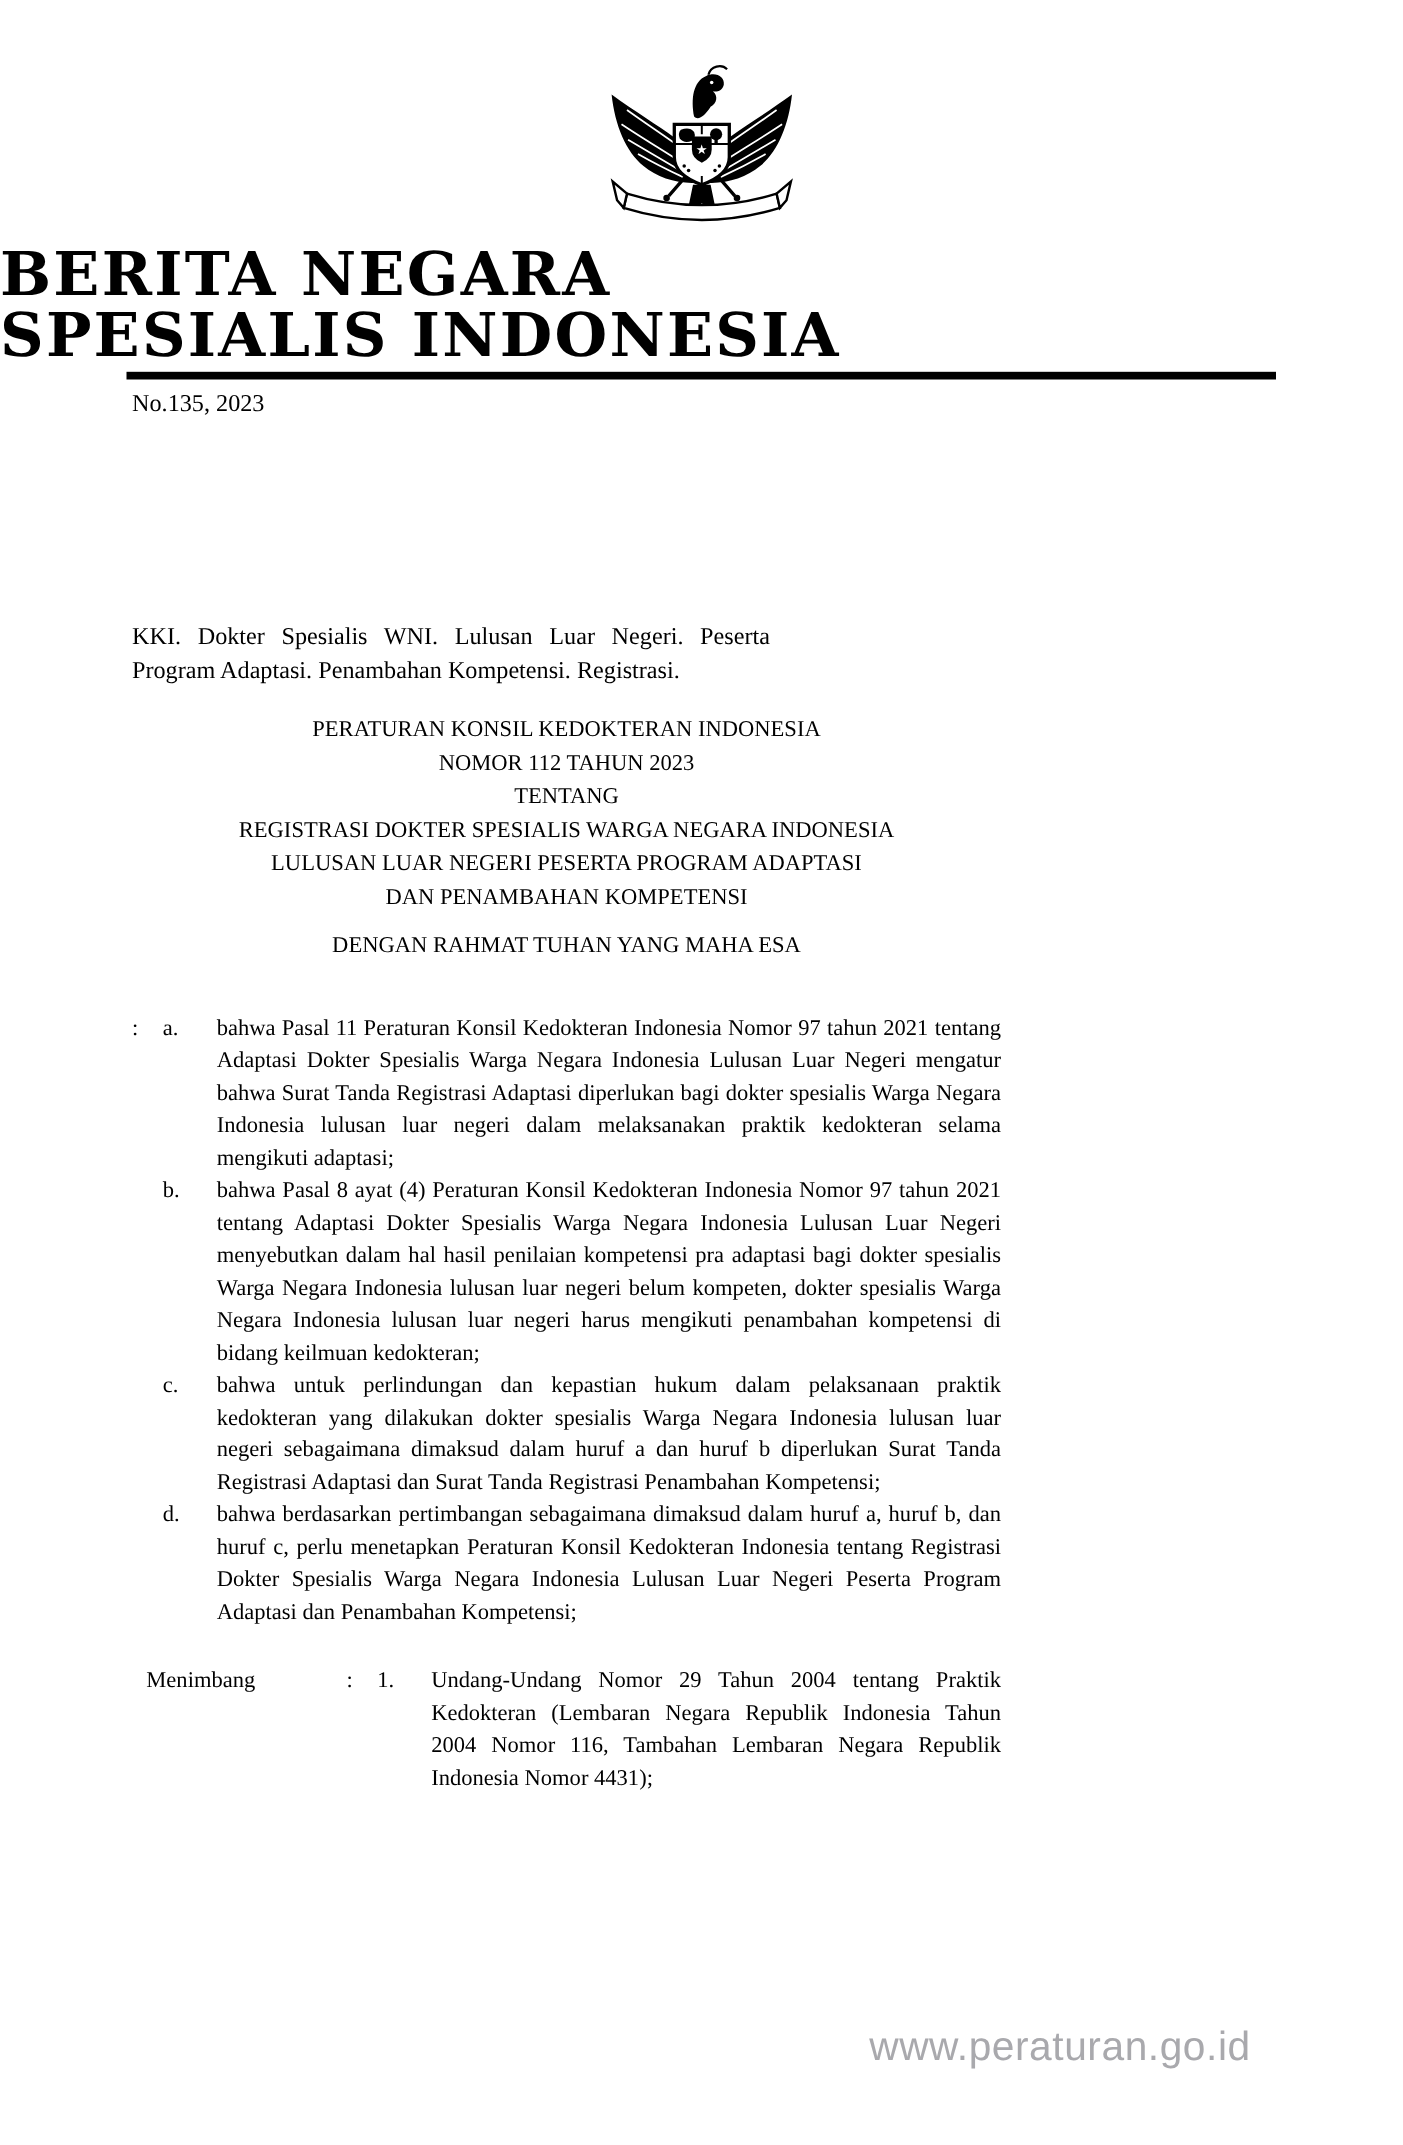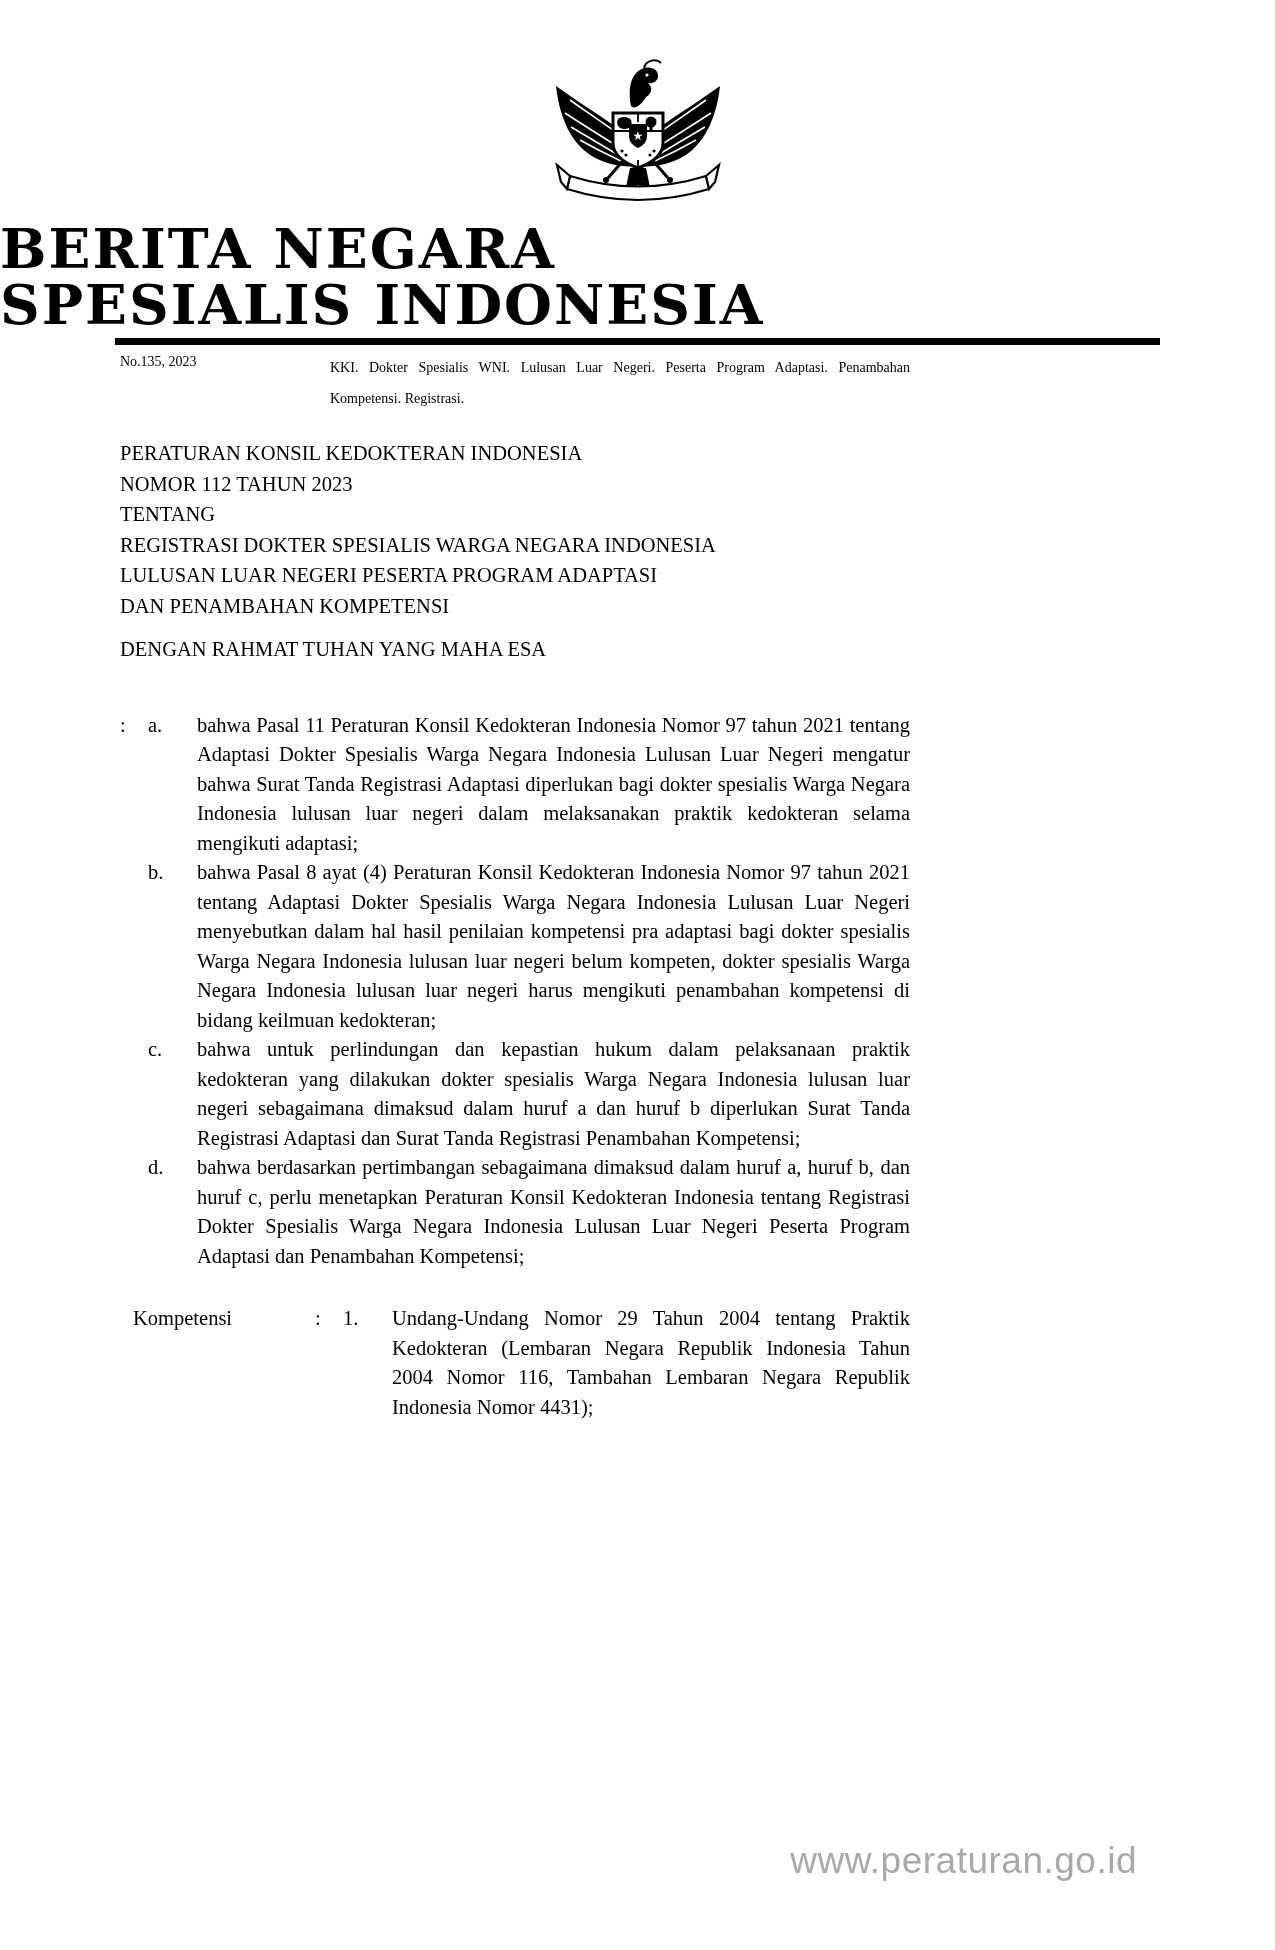--- a/index.html
+++ b/index.html
@@ -23,26 +23,27 @@
     font-weight:bold;
     font-size:55px;
     line-height:56px;
     letter-spacing:2px;
   }
   .rule { height:7px; background:#000; margin:5px 115px 0 115px; }
 
   .abstract {
     display:flex;
     margin:7px 365px 0 120px;
-    font-size:14px;
+    font-size:22px;
+    flex-direction:column;
   }
   .abstract-no { flex:0 0 210px; padding-top:2px; }
   .abstract-subjects { width:580px; text-align:justify; line-height:31px; }
 
-  .center-col { margin-left:120px; margin-right:365px; text-align:left; }
+  .center-col { margin-left:120px; margin-right:365px; text-align:center; }
   .doc-title { margin-top:24px; font-size:20.5px; line-height:30.5px; }
   .invocation { margin-top:13px; font-size:20.5px; line-height:30.5px; }
   .official   { margin-top:31px; font-size:20.5px; line-height:30.5px; }
 
   .clauses {
     display:flex;
     margin:0 365px 0 120px;
     font-size:20.5px;
     line-height:29.5px;
   }
@@ -141,21 +142,21 @@
         <div class="item-text">bahwa untuk perlindungan dan kepastian hukum dalam pelaksanaan praktik kedokteran yang dilakukan dokter spesialis Warga Negara Indonesia lulusan luar negeri sebagaimana dimaksud dalam huruf a dan huruf b diperlukan Surat Tanda Registrasi Adaptasi dan Surat Tanda Registrasi Penambahan Kompetensi;</div>
       </div>
       <div class="clause-item">
         <div class="item-marker">d.</div>
         <div class="item-text">bahwa berdasarkan pertimbangan sebagaimana dimaksud dalam huruf a, huruf b, dan huruf c, perlu menetapkan Peraturan Konsil Kedokteran Indonesia tentang Registrasi Dokter Spesialis Warga Negara Indonesia Lulusan Luar Negeri Peserta Program Adaptasi dan Penambahan Kompetensi;</div>
       </div>
     </div>
   </div>
 
   <div class="clauses legal-basis">
-    <div class="clause-label">Kompetensi</div>
+    <div class="clause-label">Menimbang</div>
     <div class="clause-sep">:</div>
     <div class="clause-items">
       <div class="clause-item">
         <div class="item-marker">1.</div>
         <div class="item-text">Undang-Undang Nomor 29 Tahun 2004 tentang Praktik Kedokteran (Lembaran Negara Republik Indonesia Tahun 2004 Nomor 116, Tambahan Lembaran Negara Republik Indonesia Nomor 4431);</div>
       </div>
     </div>
   </div>
 
   <div class="watermark">www.peraturan.go.id</div>

